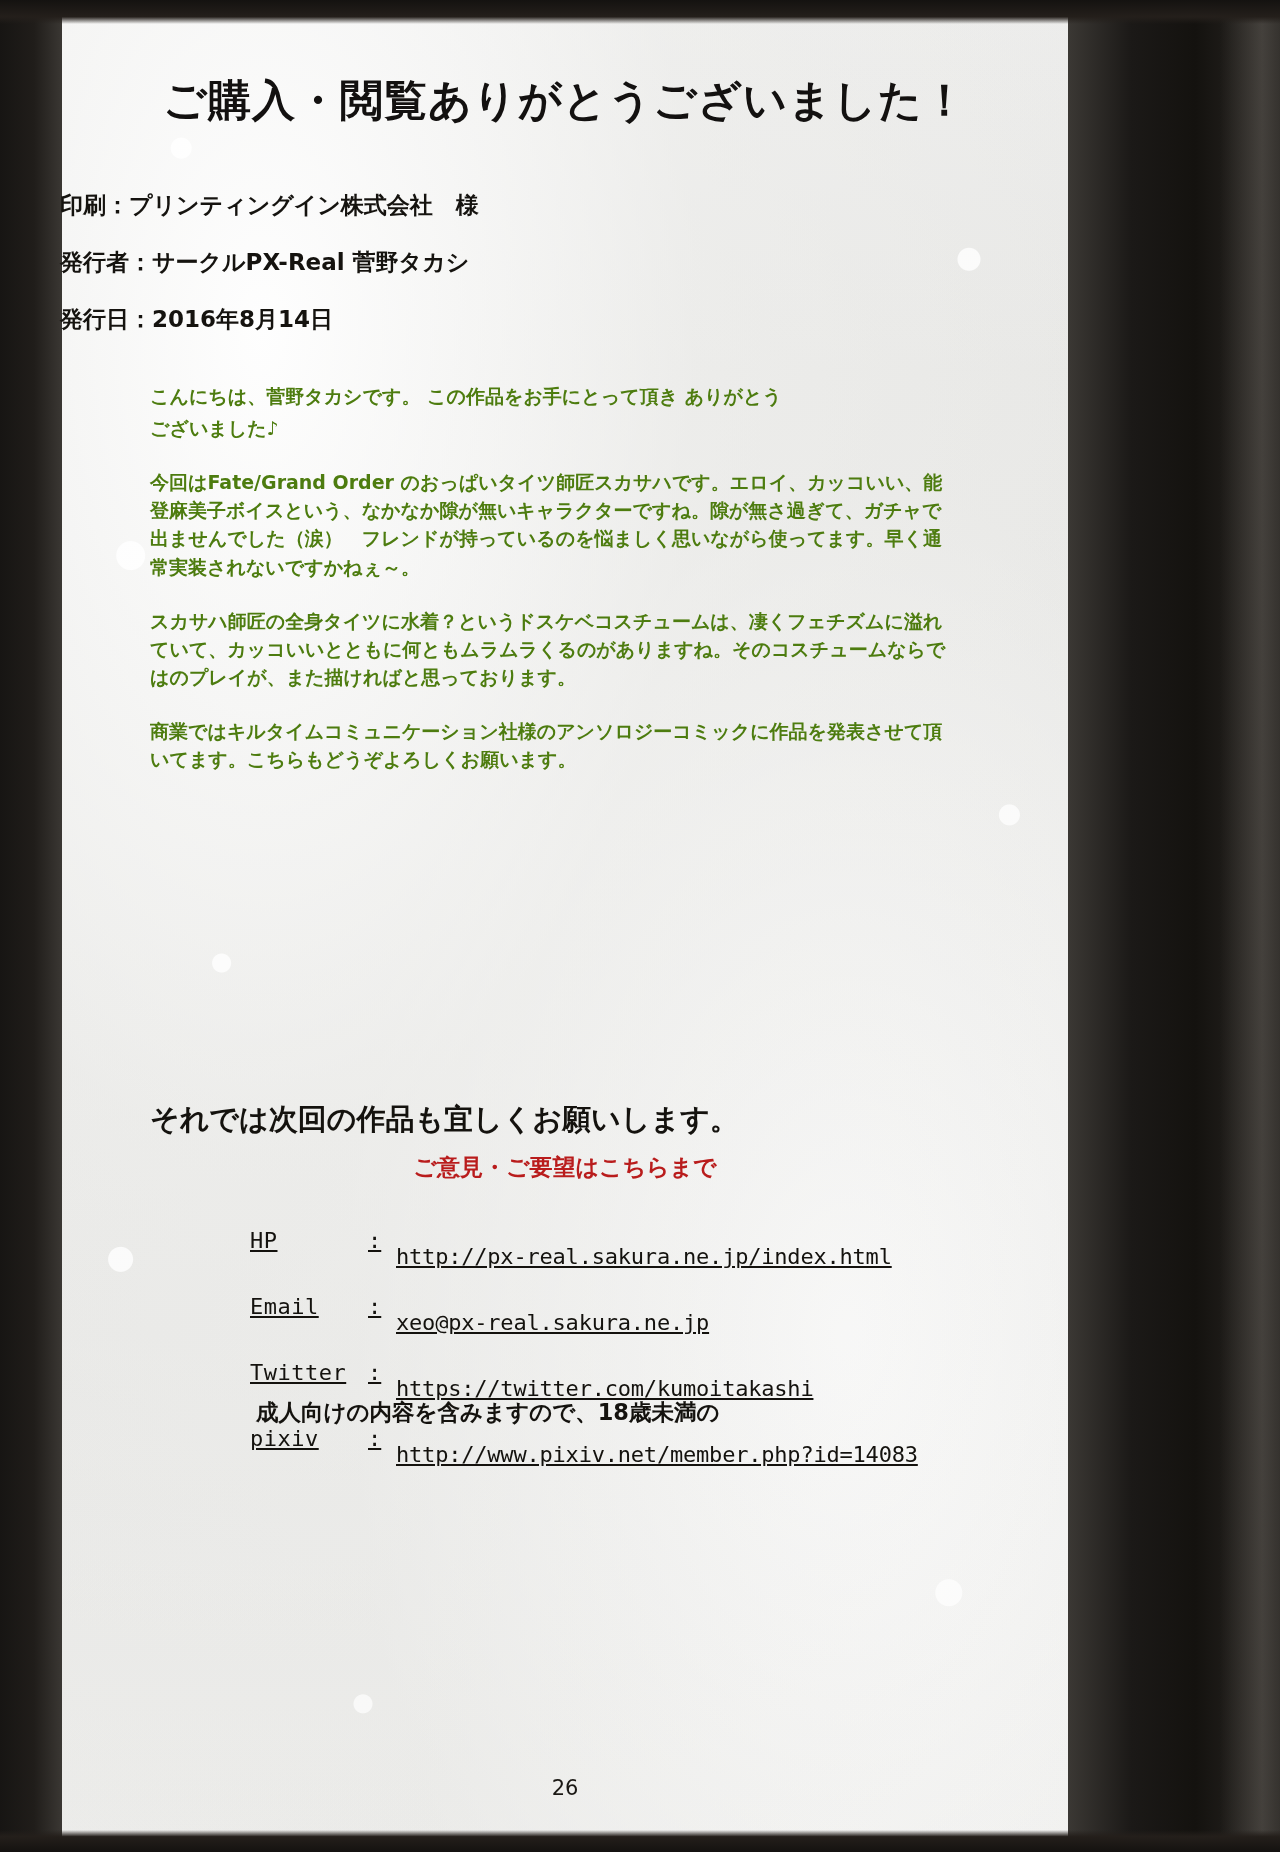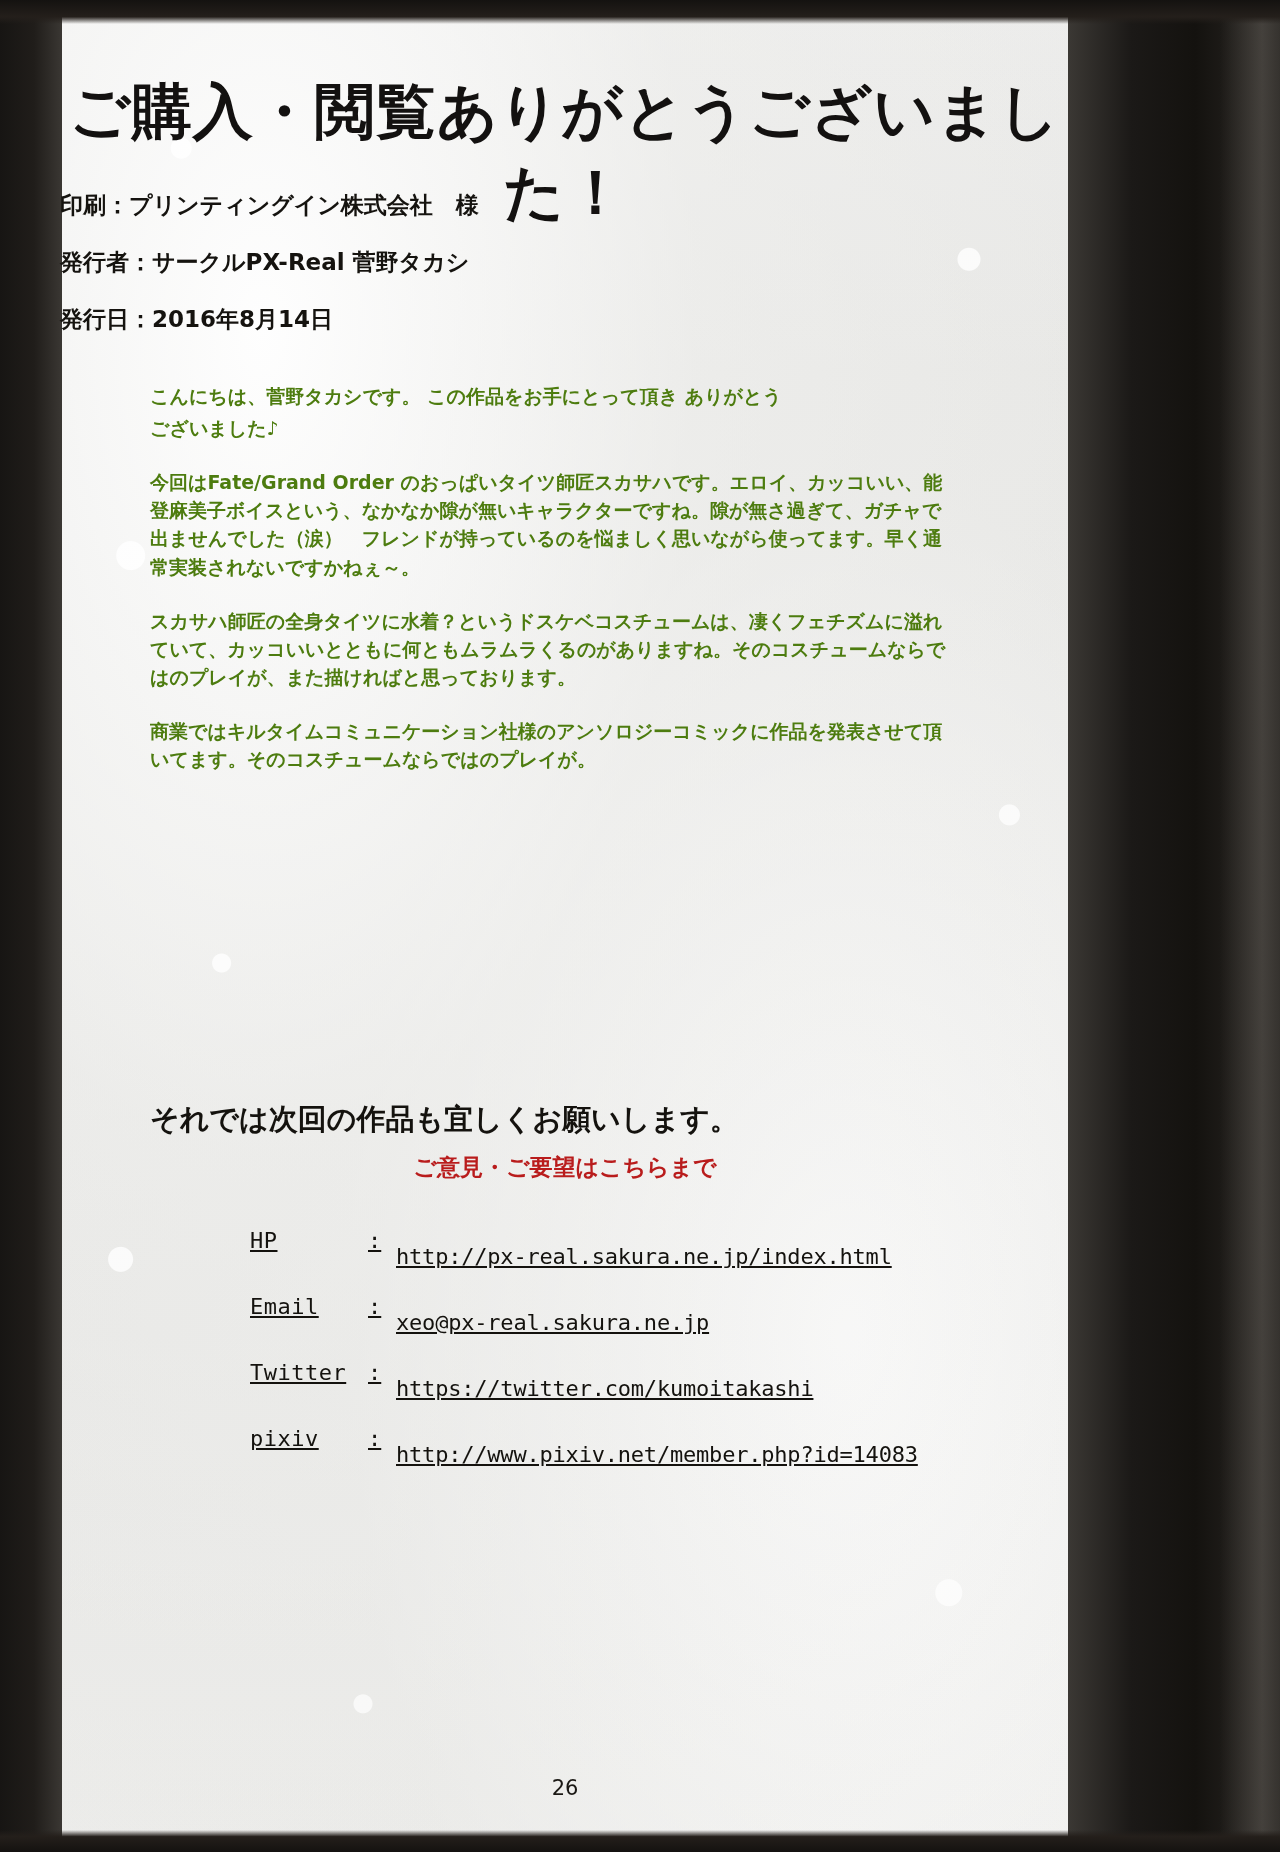--- a/index.html
+++ b/index.html
@@ -81,21 +81,21 @@
     width: 1010px;
     height: 1852px;
     color: #17150f;
   }
 
   .title {
     position: absolute;
     left: 0; top: 72px;
     width: 1010px;
     text-align: center;
-    font-size: 60px;
+    font-size: 43px;
     font-weight: bold;
     letter-spacing: 1px;
     color: #131110;
     font-family: "DejaVu Sans", sans-serif;
   }
 
   .credits {
     position: absolute;
     left: 0; top: 190px;
     width: 1010px;
@@ -219,21 +219,21 @@
     <div class="line">印刷：プリンティングイン株式会社　様</div>
     <div class="line">発行者：サークルPX-Real 菅野タカシ</div>
     <div class="line">発行日：2016年8月14日</div>
   </div>
 
   <div class="body-text">
     <p class="tight">こんにちは、菅野タカシです。 この作品をお手にとって頂き ありがとう</p>
     <p>ございました♪</p>
     <p>今回はFate/Grand Order のおっぱいタイツ師匠スカサハです。エロイ、カッコいい、能登麻美子ボイスという、なかなか隙が無いキャラクターですね。隙が無さ過ぎて、ガチャで出ませんでした（涙）　フレンドが持っているのを悩ましく思いながら使ってます。早く通常実装されないですかねぇ～。</p>
     <p>スカサハ師匠の全身タイツに水着？というドスケベコスチュームは、凄くフェチズムに溢れていて、カッコいいとともに何ともムラムラくるのがありますね。そのコスチュームならではのプレイが、また描ければと思っております。</p>
-    <p>商業ではキルタイムコミュニケーション社様のアンソロジーコミックに作品を発表させて頂いてます。そのコスチュームならではのプレイが。</p>
+    <p>商業ではキルタイムコミュニケーション社様のアンソロジーコミックに作品を発表させて頂いてます。こちらもどうぞよろしくお願います。</p>
   </div>
 
   <div class="closing">それでは次回の作品も宜しくお願いします。</div>
 
   <div class="contact-heading">ご意見・ご要望はこちらまで</div>
 
   <div class="contact-list">
     <div class="contact-row">
       <span class="lbl">HP</span>
       <span class="sep">:</span>
@@ -250,17 +250,18 @@
       <span class="val">https://twitter.com/kumoitakashi</span>
     </div>
     <div class="contact-row">
       <span class="lbl">pixiv</span>
       <span class="sep">:</span>
       <span class="val">http://www.pixiv.net/member.php?id=14083</span>
     </div>
   </div>
 
   <div class="notice">
+    <div>成人向けの内容を含みますので、18歳未満の</div>
   </div>
 
   <div class="page-number">26</div>
 
 </div>
 
 </body></html>

